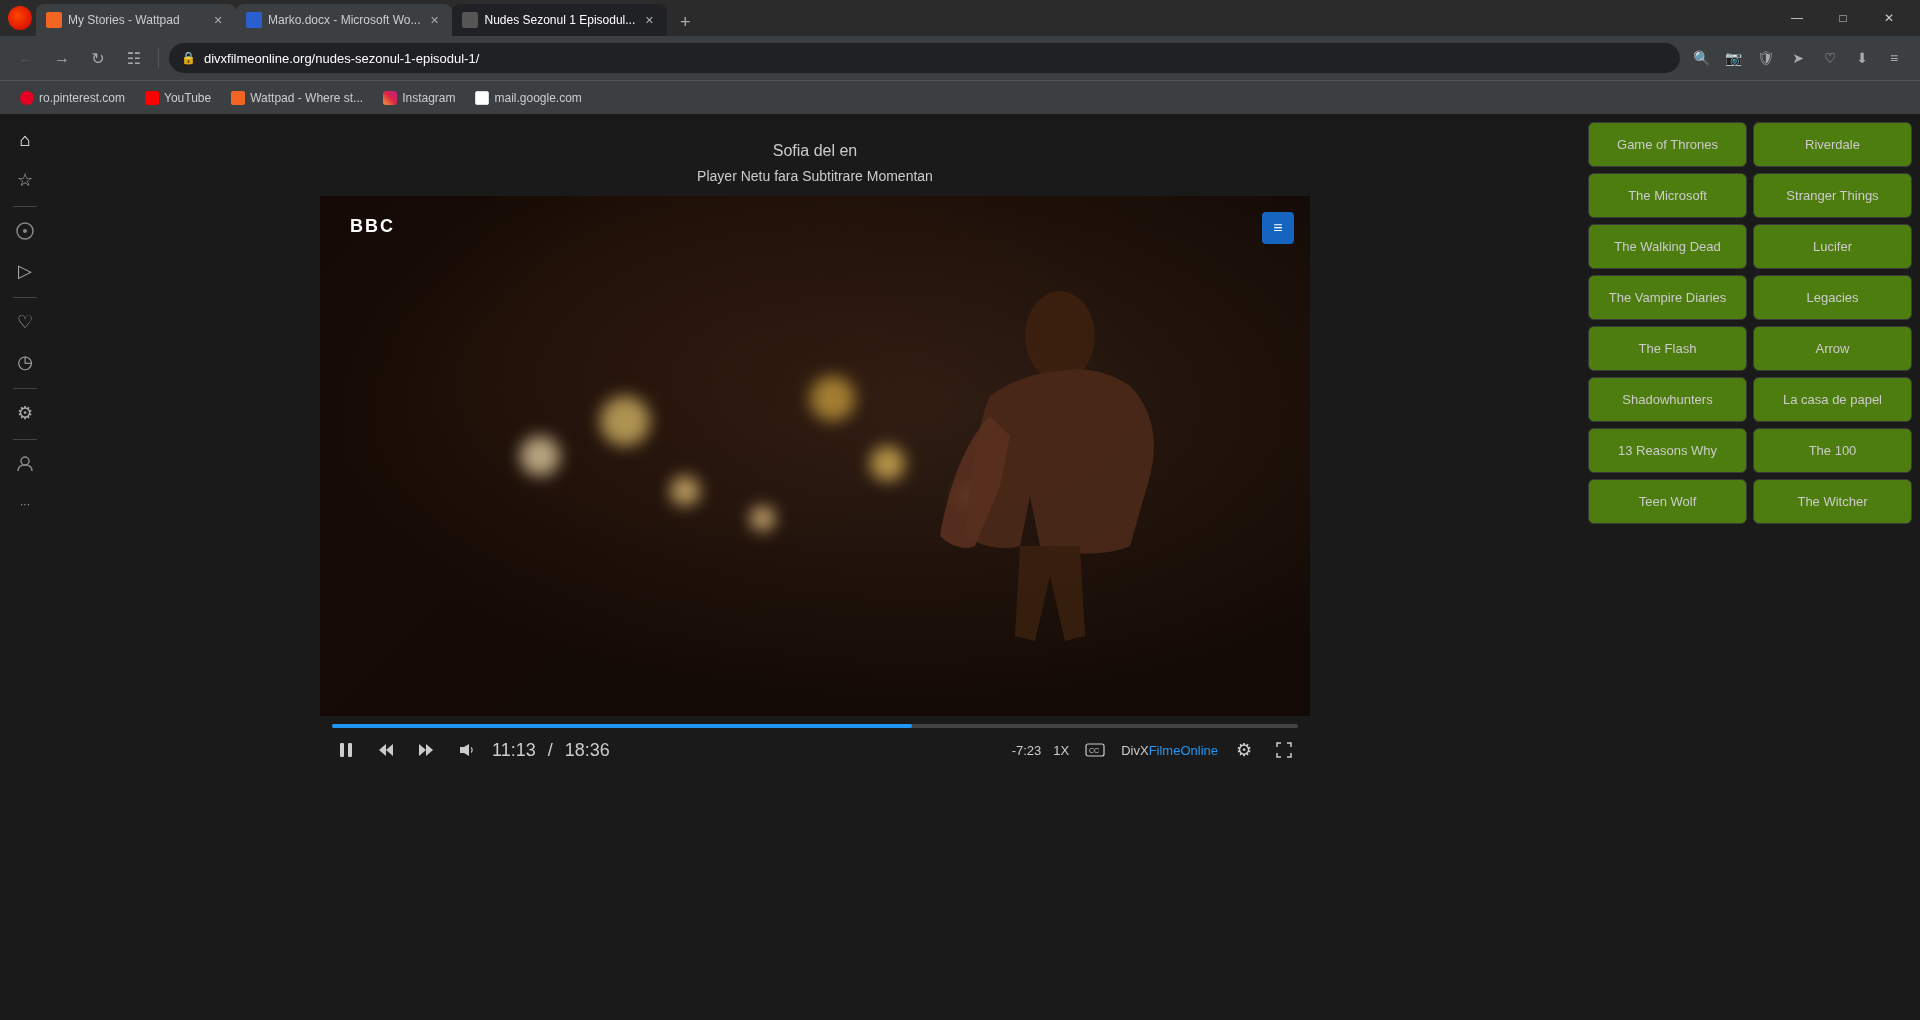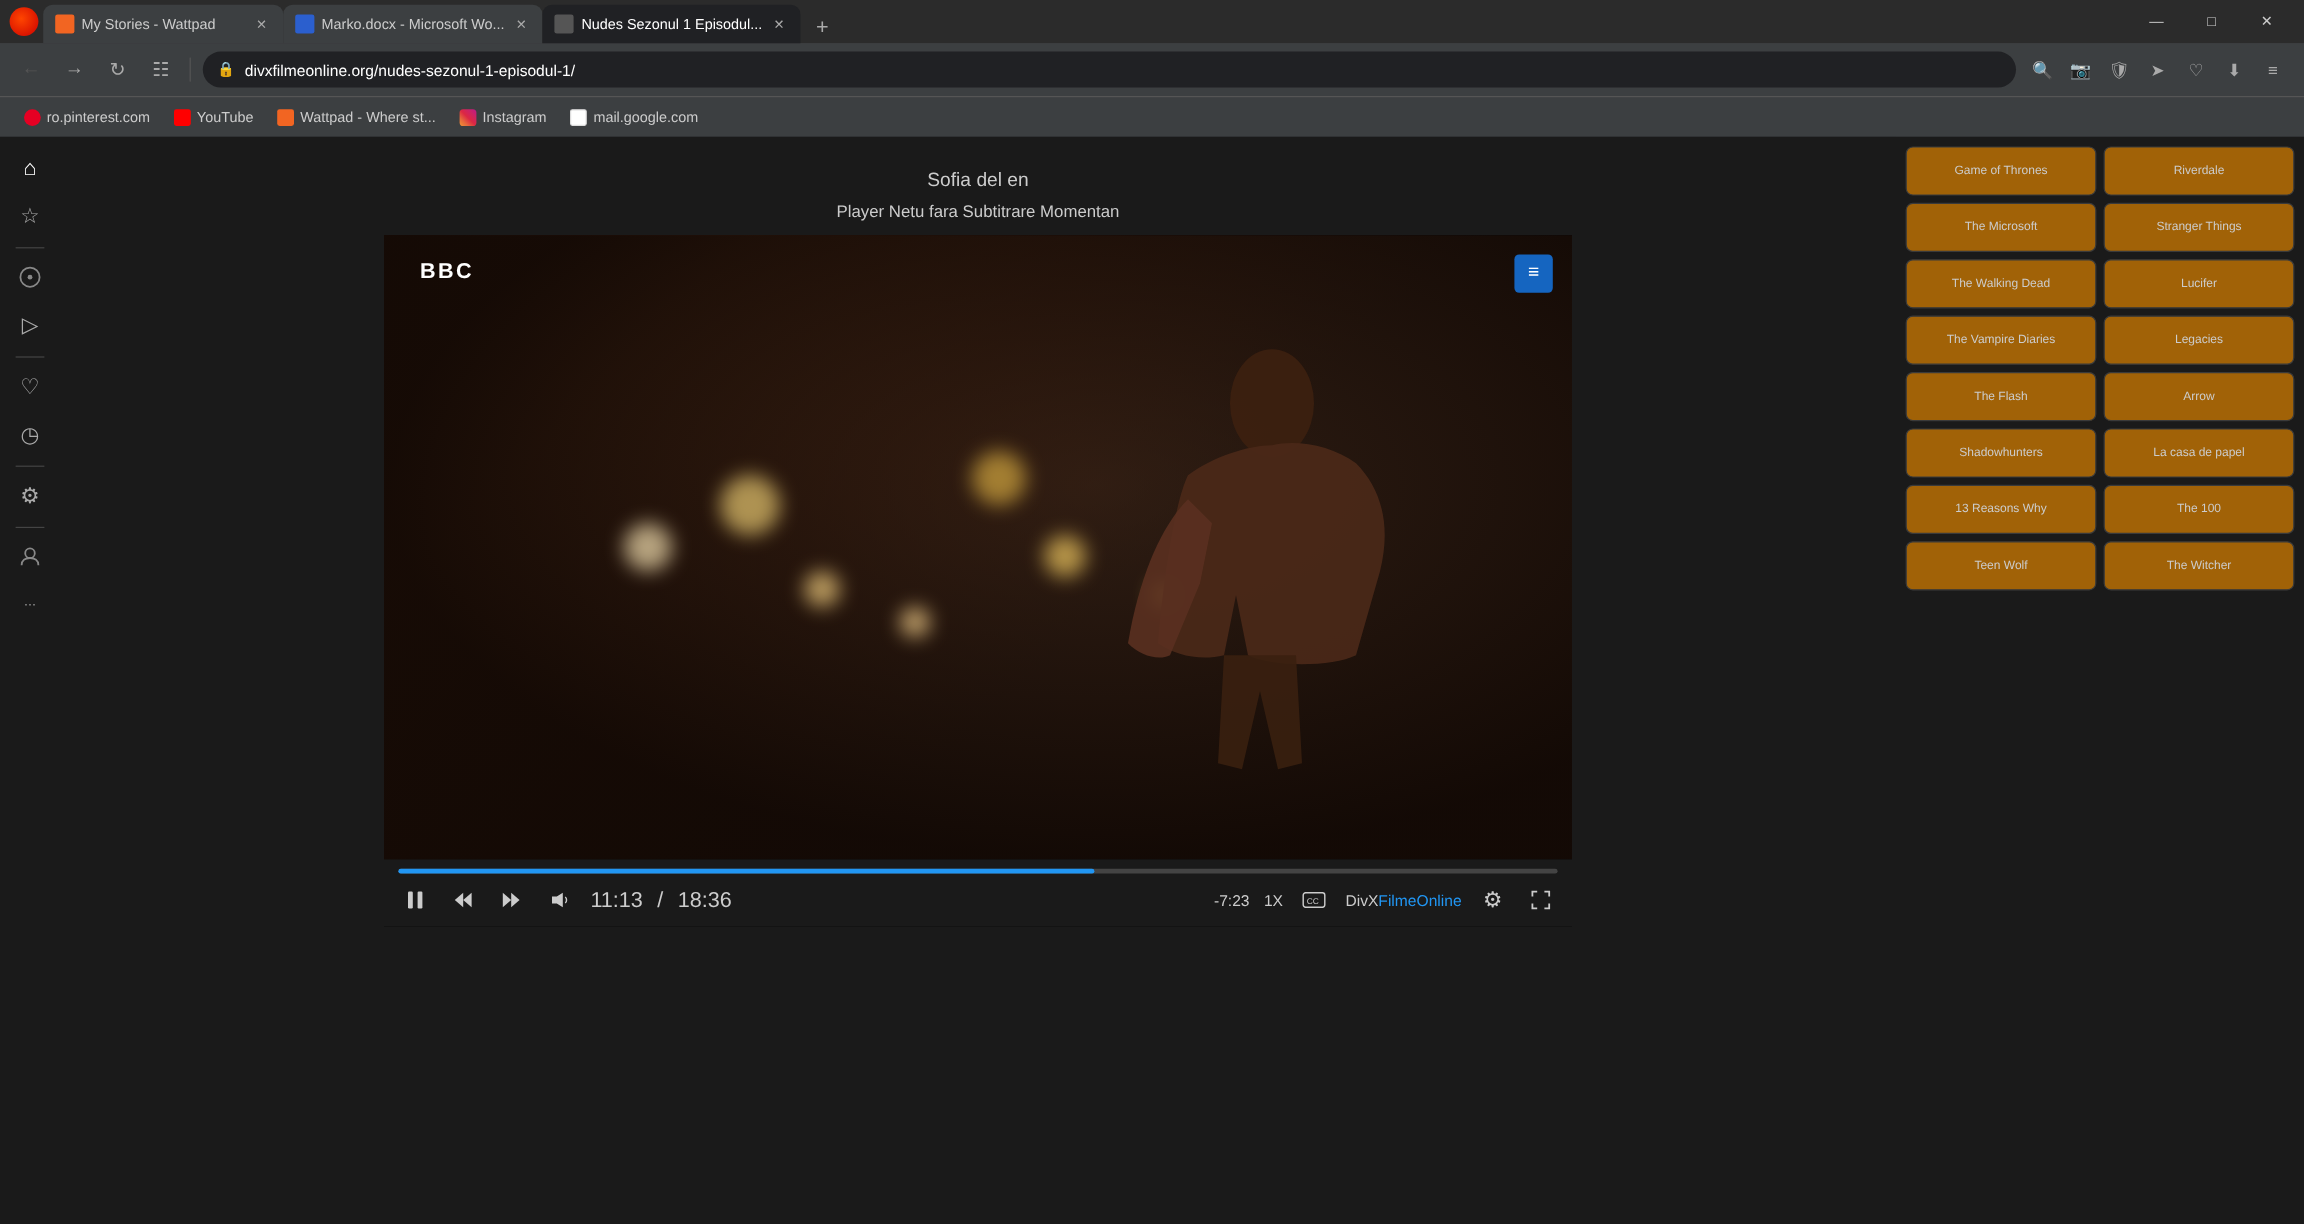--- a/index.html
+++ b/index.html
@@ -80,21 +80,21 @@
     .speed-btn { color: #ccc; font-size: 13px; cursor: pointer; }
     .cc-btn { color: #ccc; font-size: 13px; cursor: pointer; }
     .watermark { color: #2196f3; font-size: 13px; }
     .spacer { flex: 1; }
 
     .page-bottom-text { color: #aaa; font-size: 13px; margin-top: 8px; }
 
     
     .right-sidebar { width: 340px; background: #1a1a1a; flex-shrink: 0; overflow-y: auto; padding: 8px; }
     .sidebar-grid { display: grid; grid-template-columns: 1fr 1fr; gap: 6px; }
-    .sidebar-btn { background: #a16207; border: 1px solid #3a3a3a; border-radius: 6px; padding: 14px 8px; text-align: center; cursor: pointer; color: #ccc; font-size: 10px; font-weight: 500; }
+    .sidebar-btn { background: #4d7c0f; border: 1px solid #3a3a3a; border-radius: 6px; padding: 14px 8px; text-align: center; cursor: pointer; color: #ccc; font-size: 13px; font-weight: 500; }
   </style>
 </head>
 <body>
 
 <div class="browser-chrome">
 
   <div class="title-bar">
     <div class="browser-icon"></div>
     <div class="tabs-container">
 

